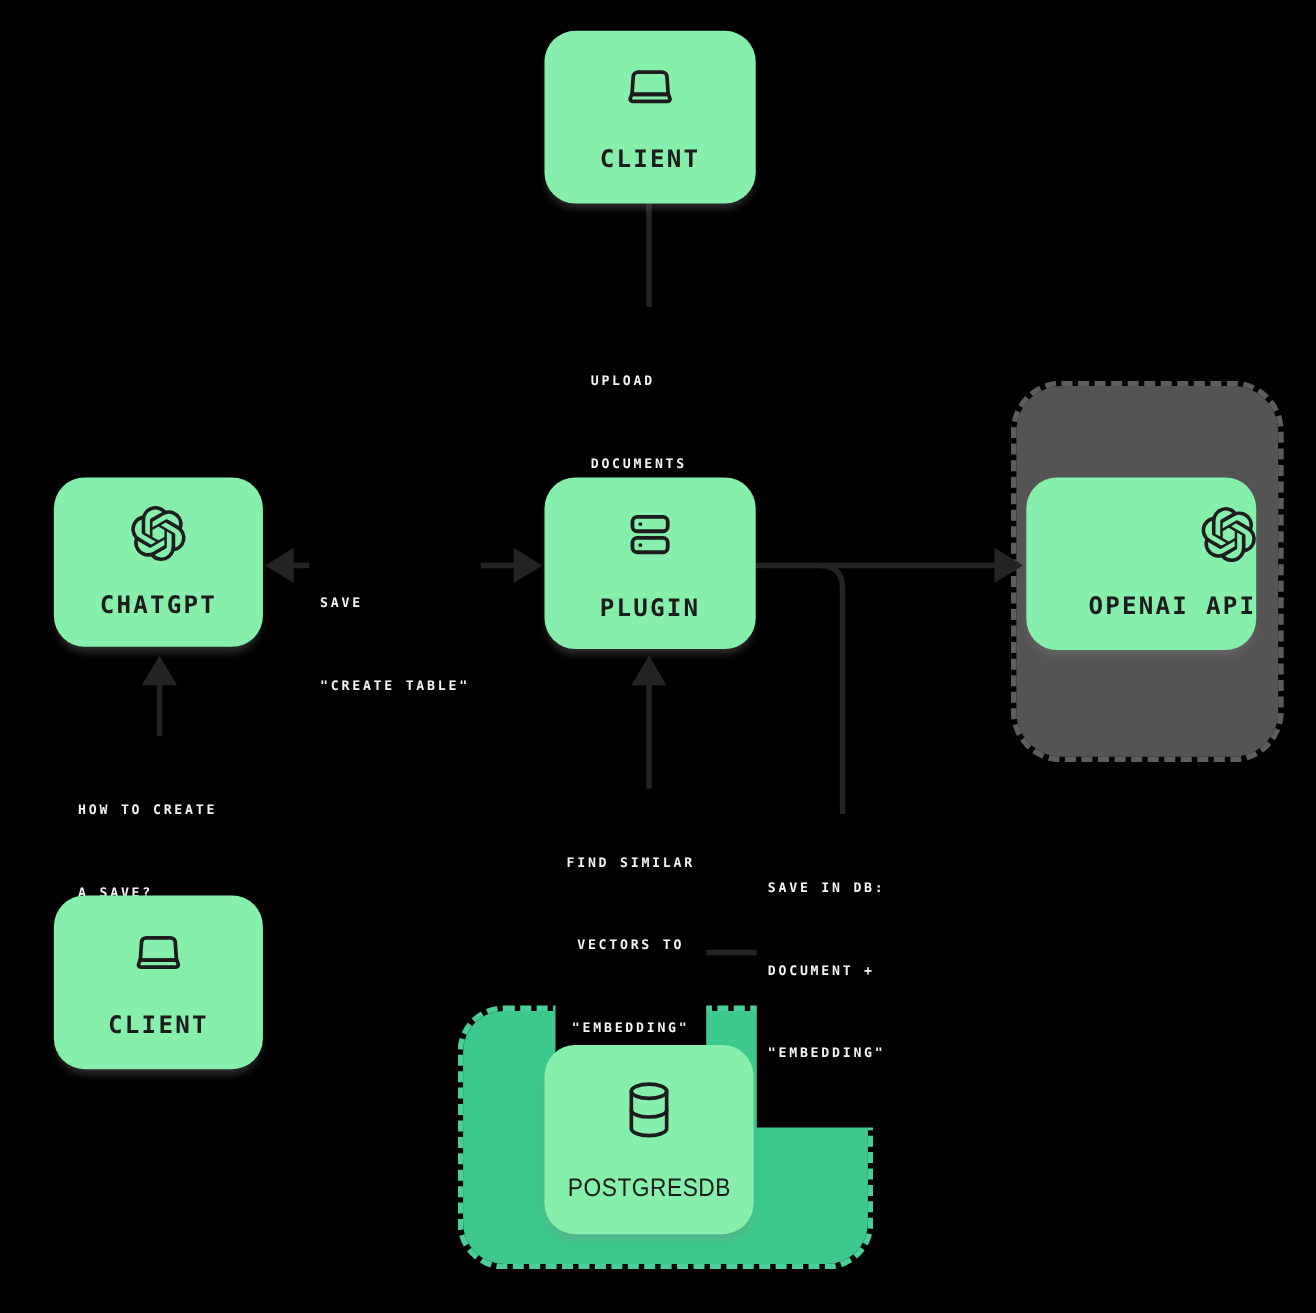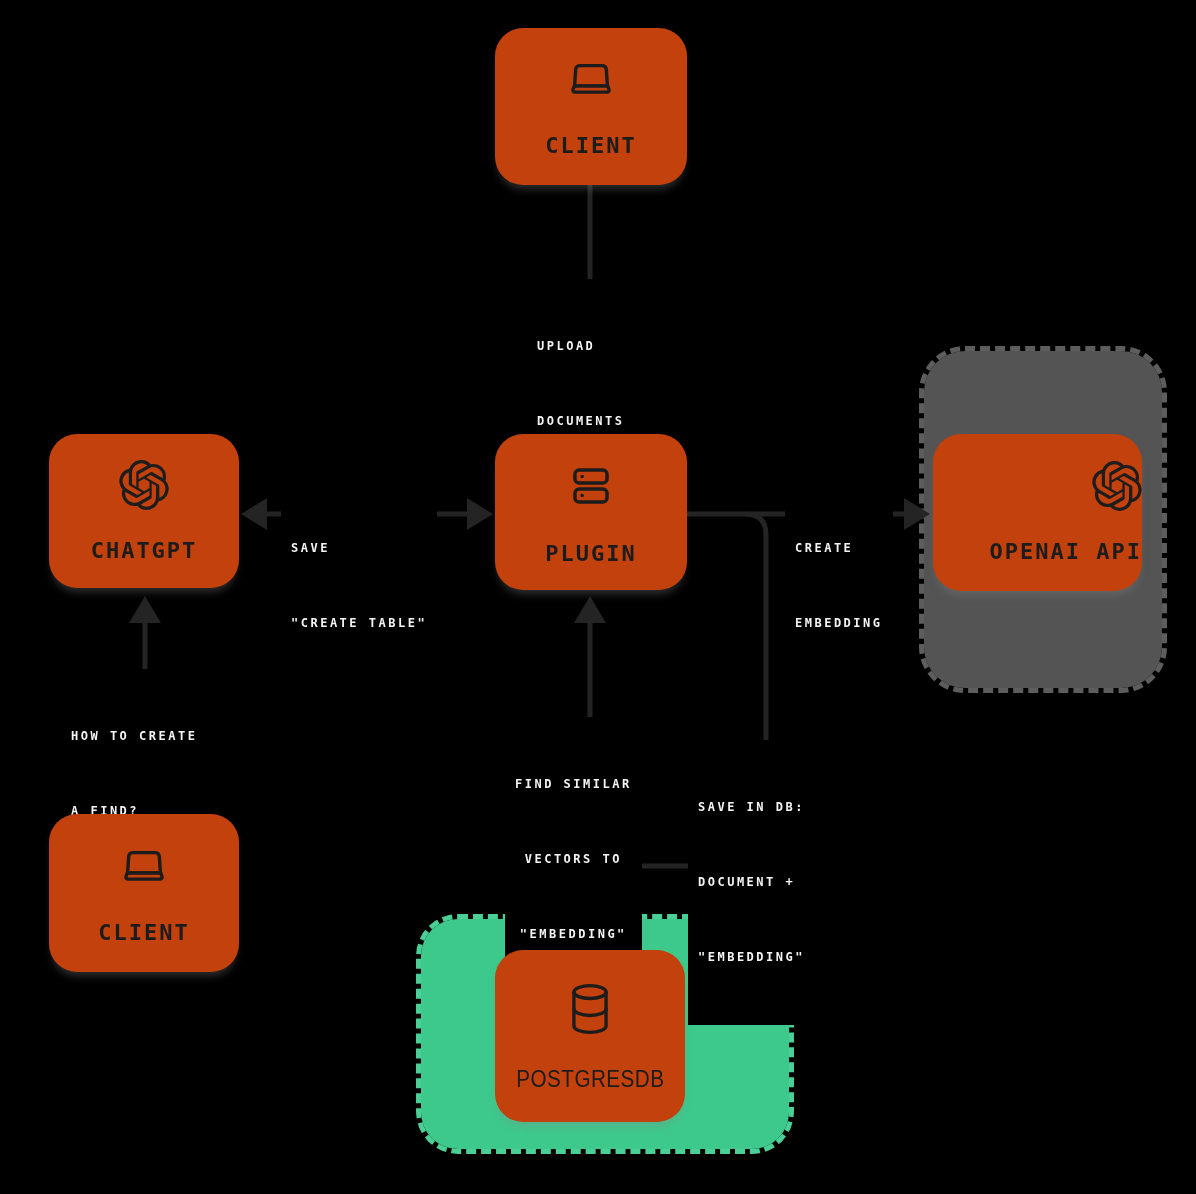--- a/index.html
+++ b/index.html
@@ -44,21 +44,21 @@
     font-size:12px;
     letter-spacing:2.5px;
     line-height:25px;
     padding:5px 10px;
     white-space:pre;
   }
   
   .node{
     position:absolute;
     z-index:4;
-    background:#c2410c;
+    background:#86efac;
     border-radius:28px;
     display:flex;
     flex-direction:column;
     align-items:center;
     justify-content:center;
     gap:28px;
     box-shadow:0 7px 8px -3px rgba(135,135,135,0.35);
   }
   .node .icon{display:block;line-height:0;}
   .node .icon svg{display:block;}
@@ -111,28 +111,24 @@
   <div class="edge-label" style="left:527px;top:279px;">
     <div>UPLOAD</div>
     <div>DOCUMENTS</div>
   </div>
 
   <div class="edge-label" style="left:281px;top:481px;">
     <div>SAVE</div>
     <div>"CREATE TABLE"</div>
   </div>
 
-  <div class="edge-label" style="left:785px;top:481px;">
-    <div>CREATE</div>
-    <div>EMBEDDING</div>
-  </div>
 
   <div class="edge-label" style="left:61px;top:669px;">
     <div>HOW TO CREATE</div>
-    <div>A FIND?</div>
+    <div>A SAVE?</div>
   </div>
 
   <div class="edge-label" style="left:505px;top:717px;text-align:center;">
     <div>FIND SIMILAR</div>
     <div>VECTORS TO</div>
     <div>"EMBEDDING"</div>
   </div>
 
   <div class="edge-label" style="left:688px;top:740px;">
     <div>SAVE IN DB:</div>

